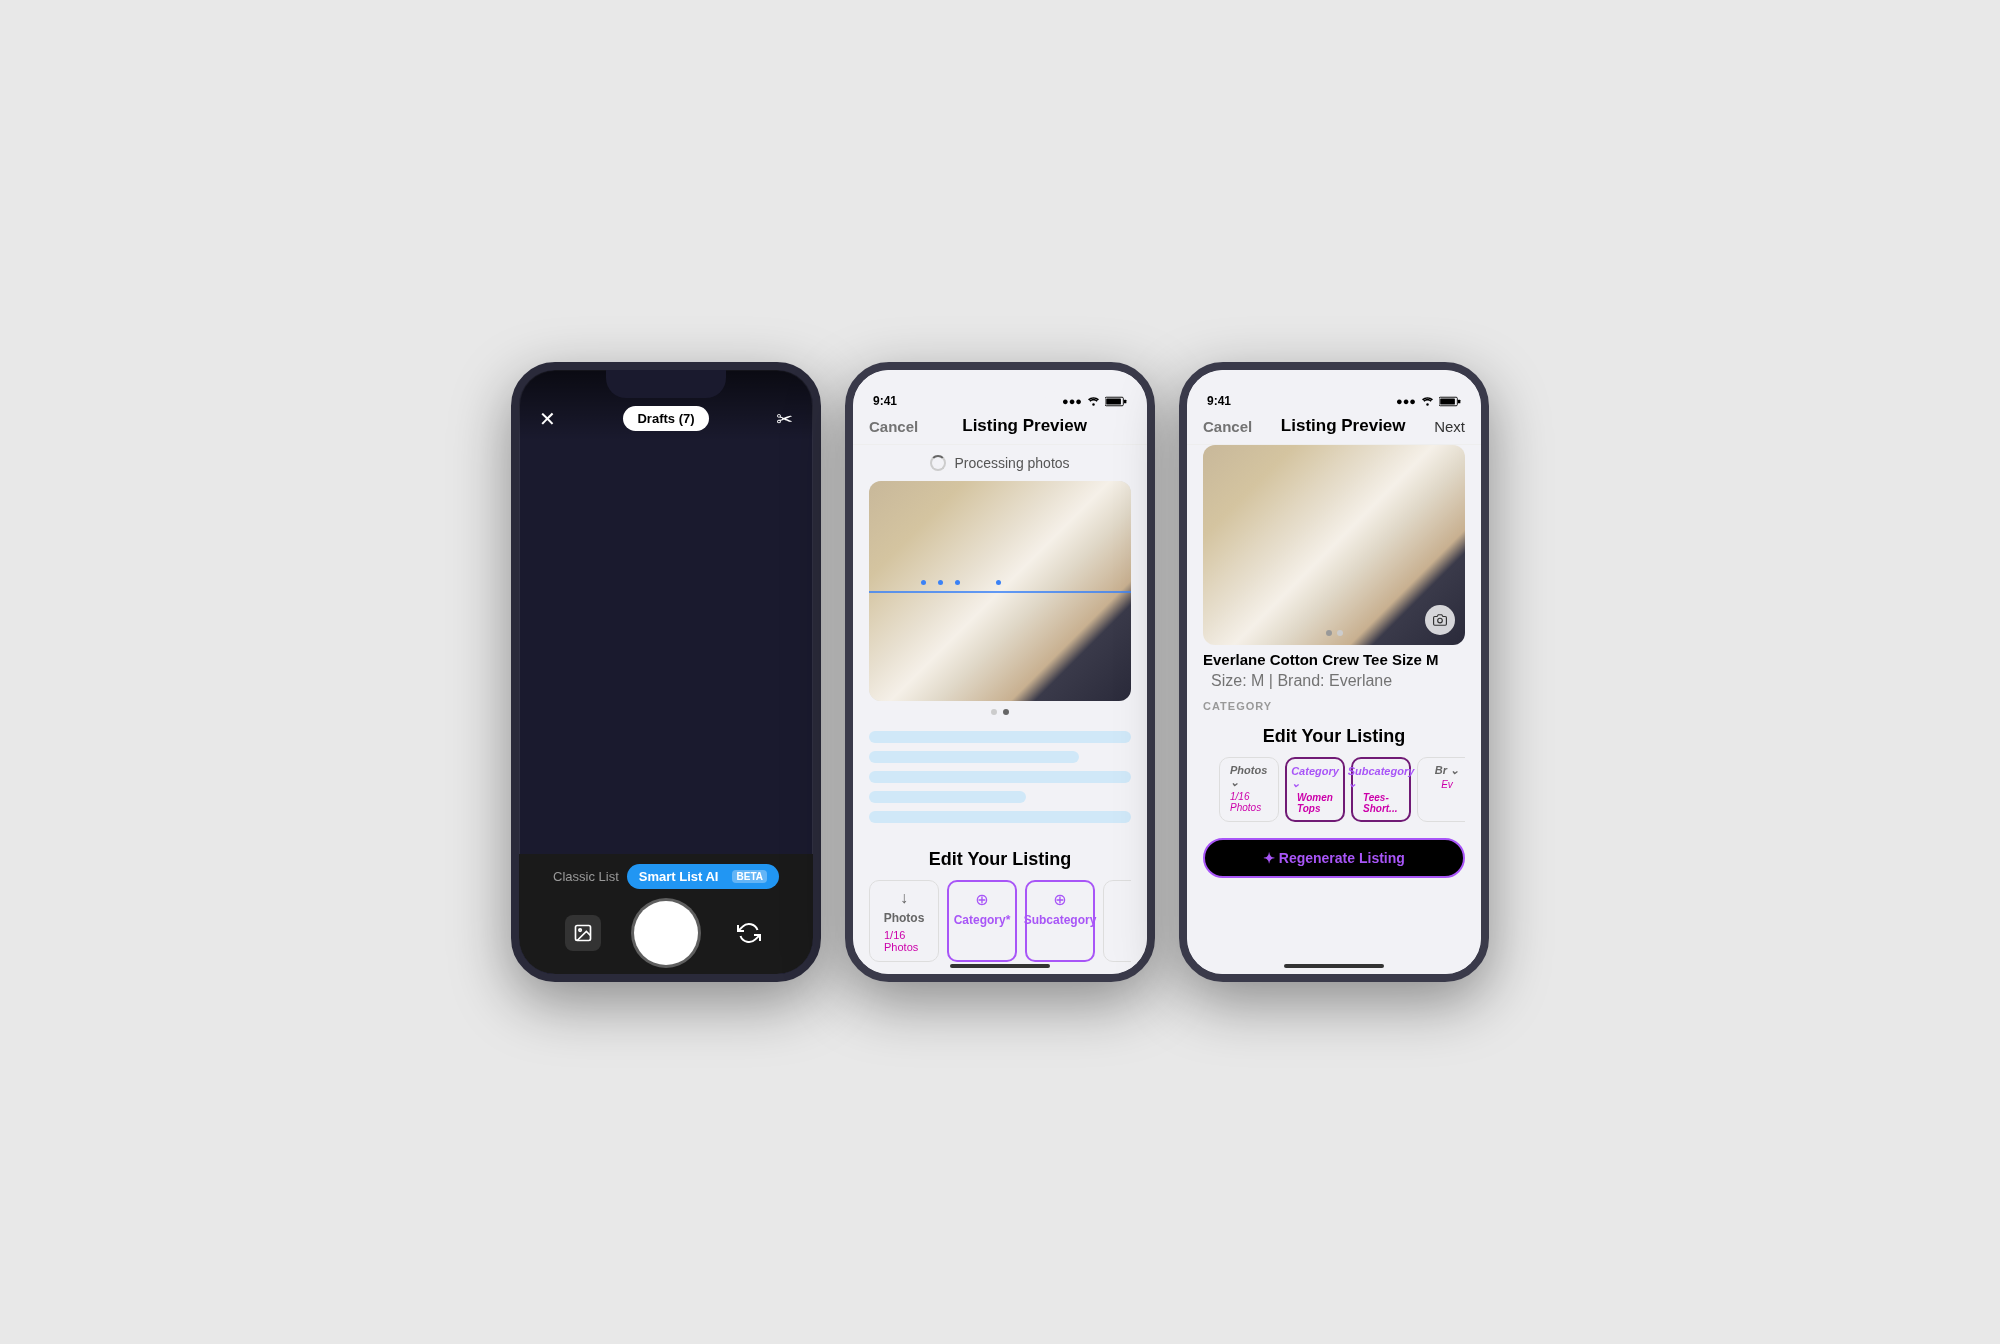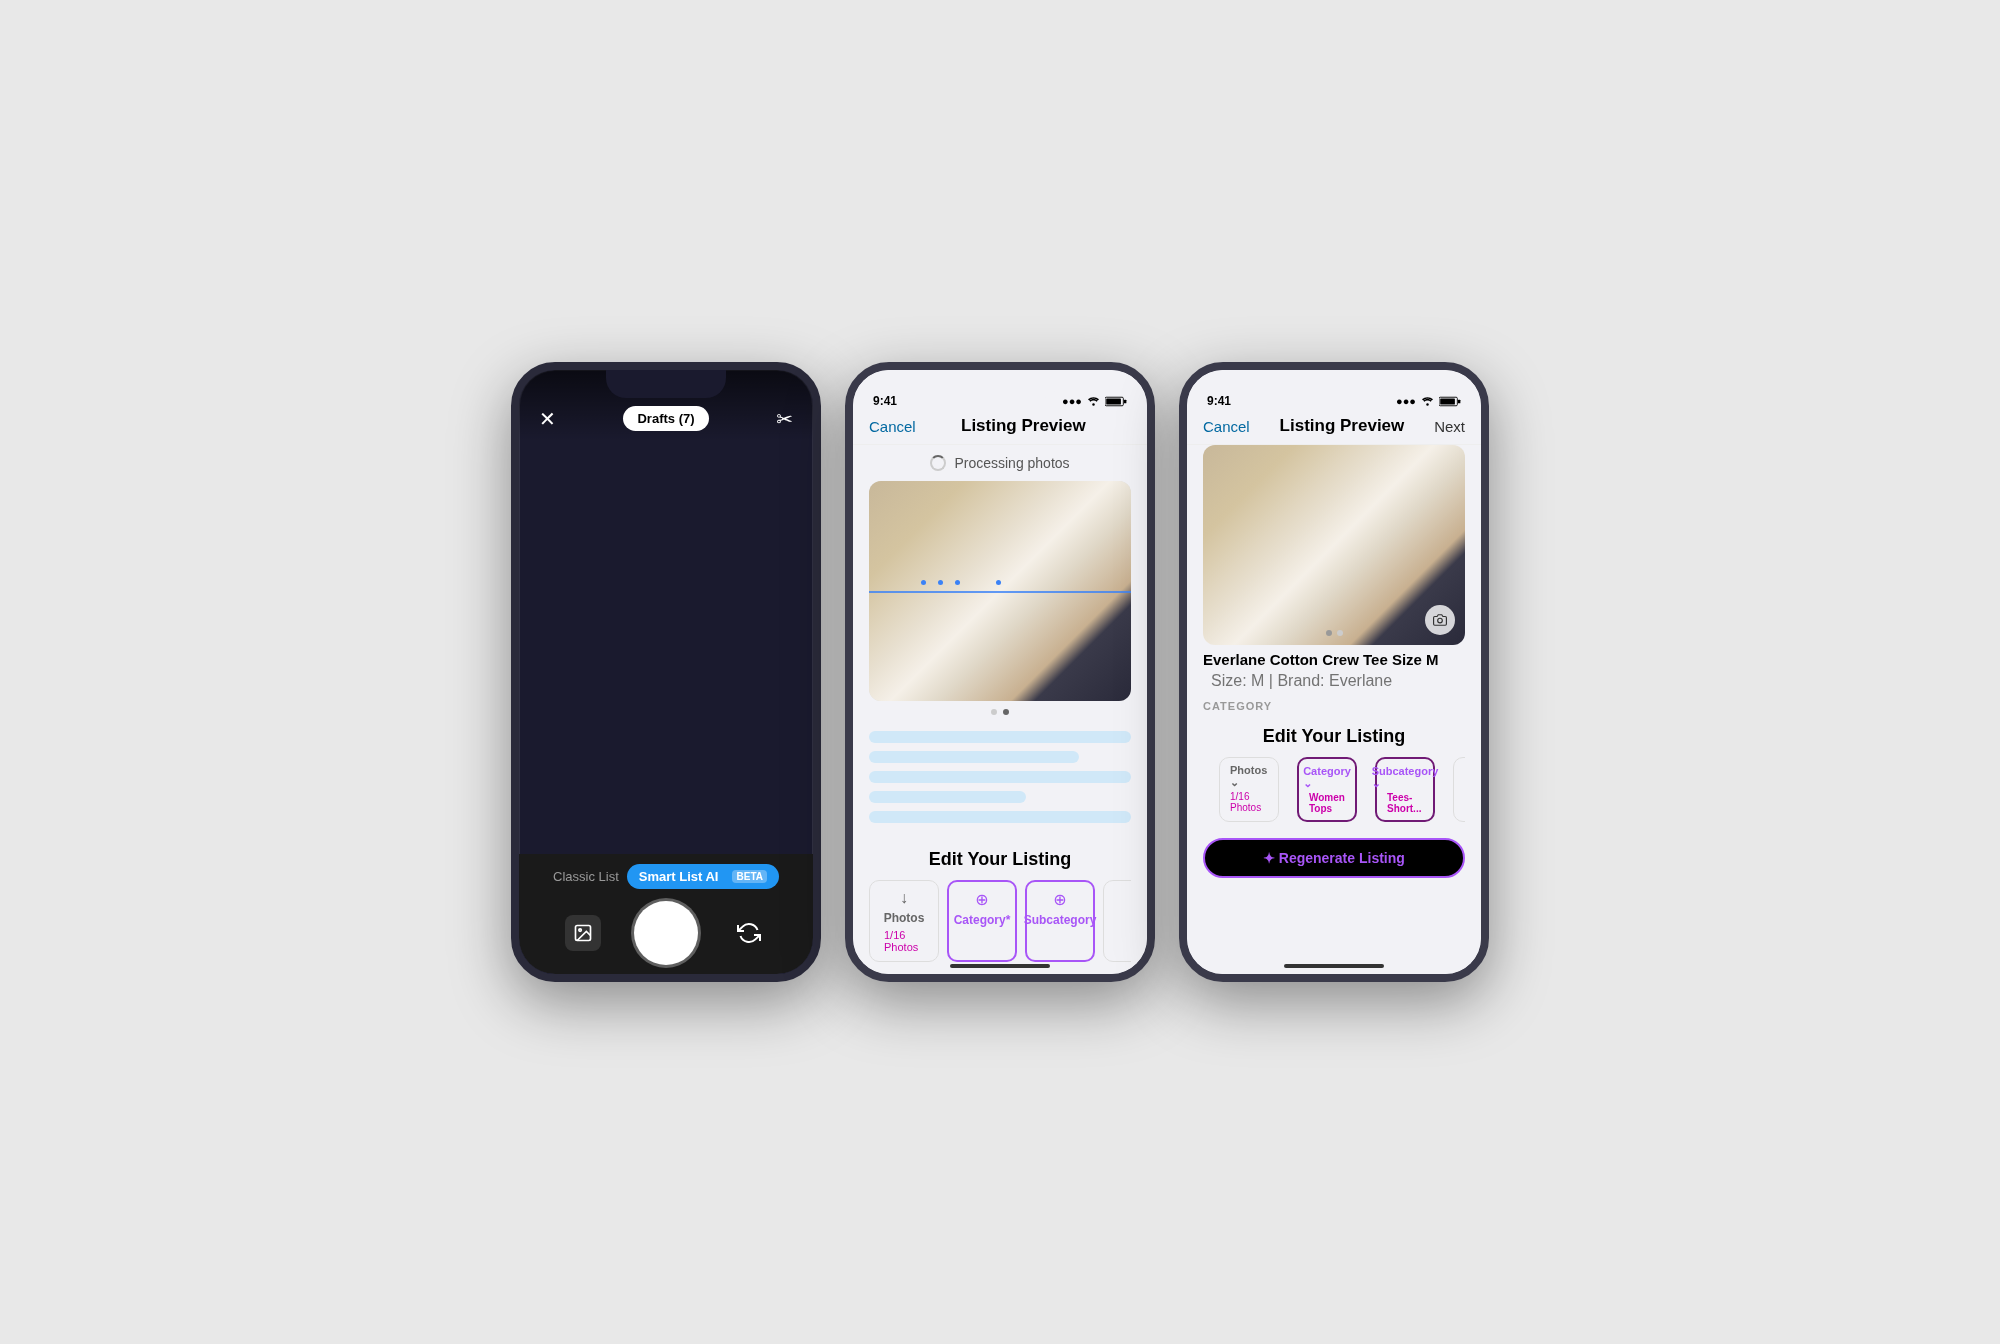--- a/index.html
+++ b/index.html
@@ -199,23 +199,24 @@
       font-size: 11px;
     }
     .nav-bar {
       display: flex;
       justify-content: space-between;
       align-items: center;
       padding: 4px 16px 8px;
       border-bottom: 1px solid #eee;
     }
     .nav-cancel {
-      color: #0369a1;
+      color: #737373;
       font-size: 15px;
       cursor: pointer;
+      font-weight: bold;
     }
     .nav-title {
       font-size: 17px;
       font-weight: 700;
       color: #000;
     }
     .nav-next {
       color: #333;
       font-size: 15px;
       cursor: pointer;
@@ -390,23 +391,24 @@
     }
     .category-label {
       font-size: 11px;
       font-weight: 600;
       color: #999;
       padding: 8px 16px 4px;
       letter-spacing: 1px;
     }
     .tabs-row-3 {
       display: flex;
-      gap: 18px;
+      gap: 6px;
       overflow-x: auto;
       padding: 0 16px;
+      font-style: italic;
     }
     .tab-item-3 {
       display: flex;
       flex-direction: column;
       align-items: center;
       padding: 6px 10px;
       border-radius: 10px;
       font-size: 11px;
       cursor: pointer;
       min-width: 60px;

